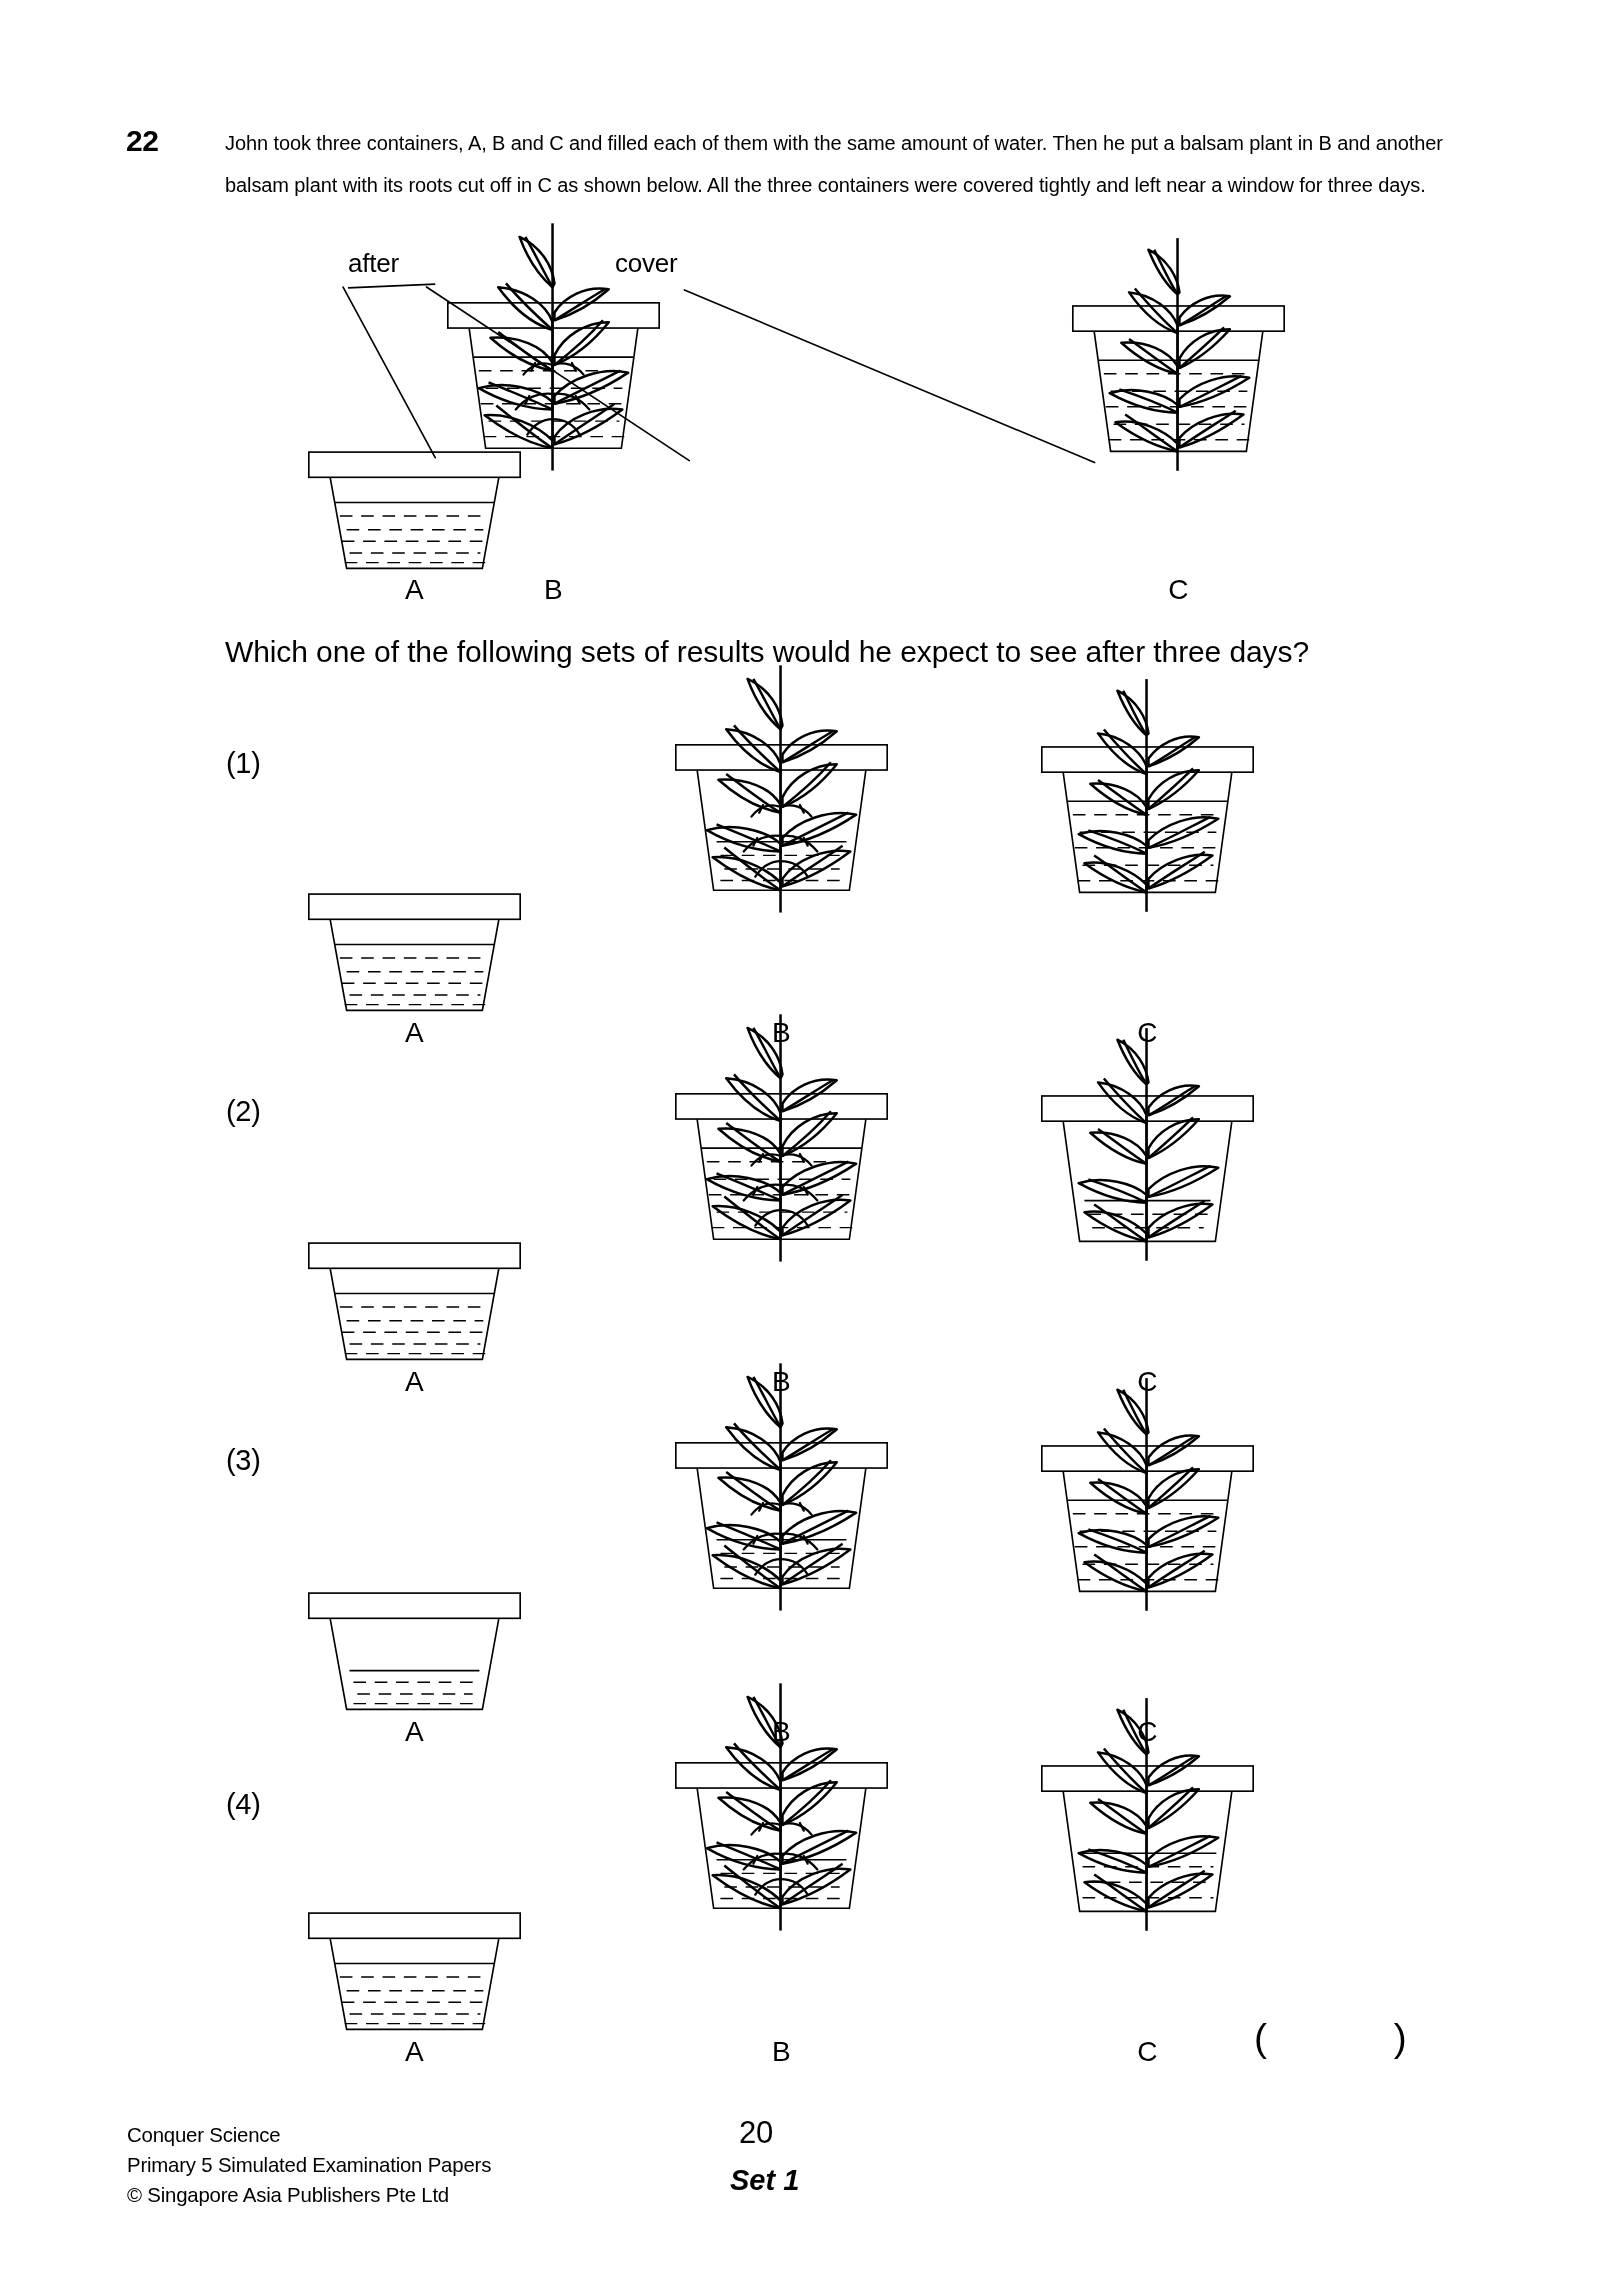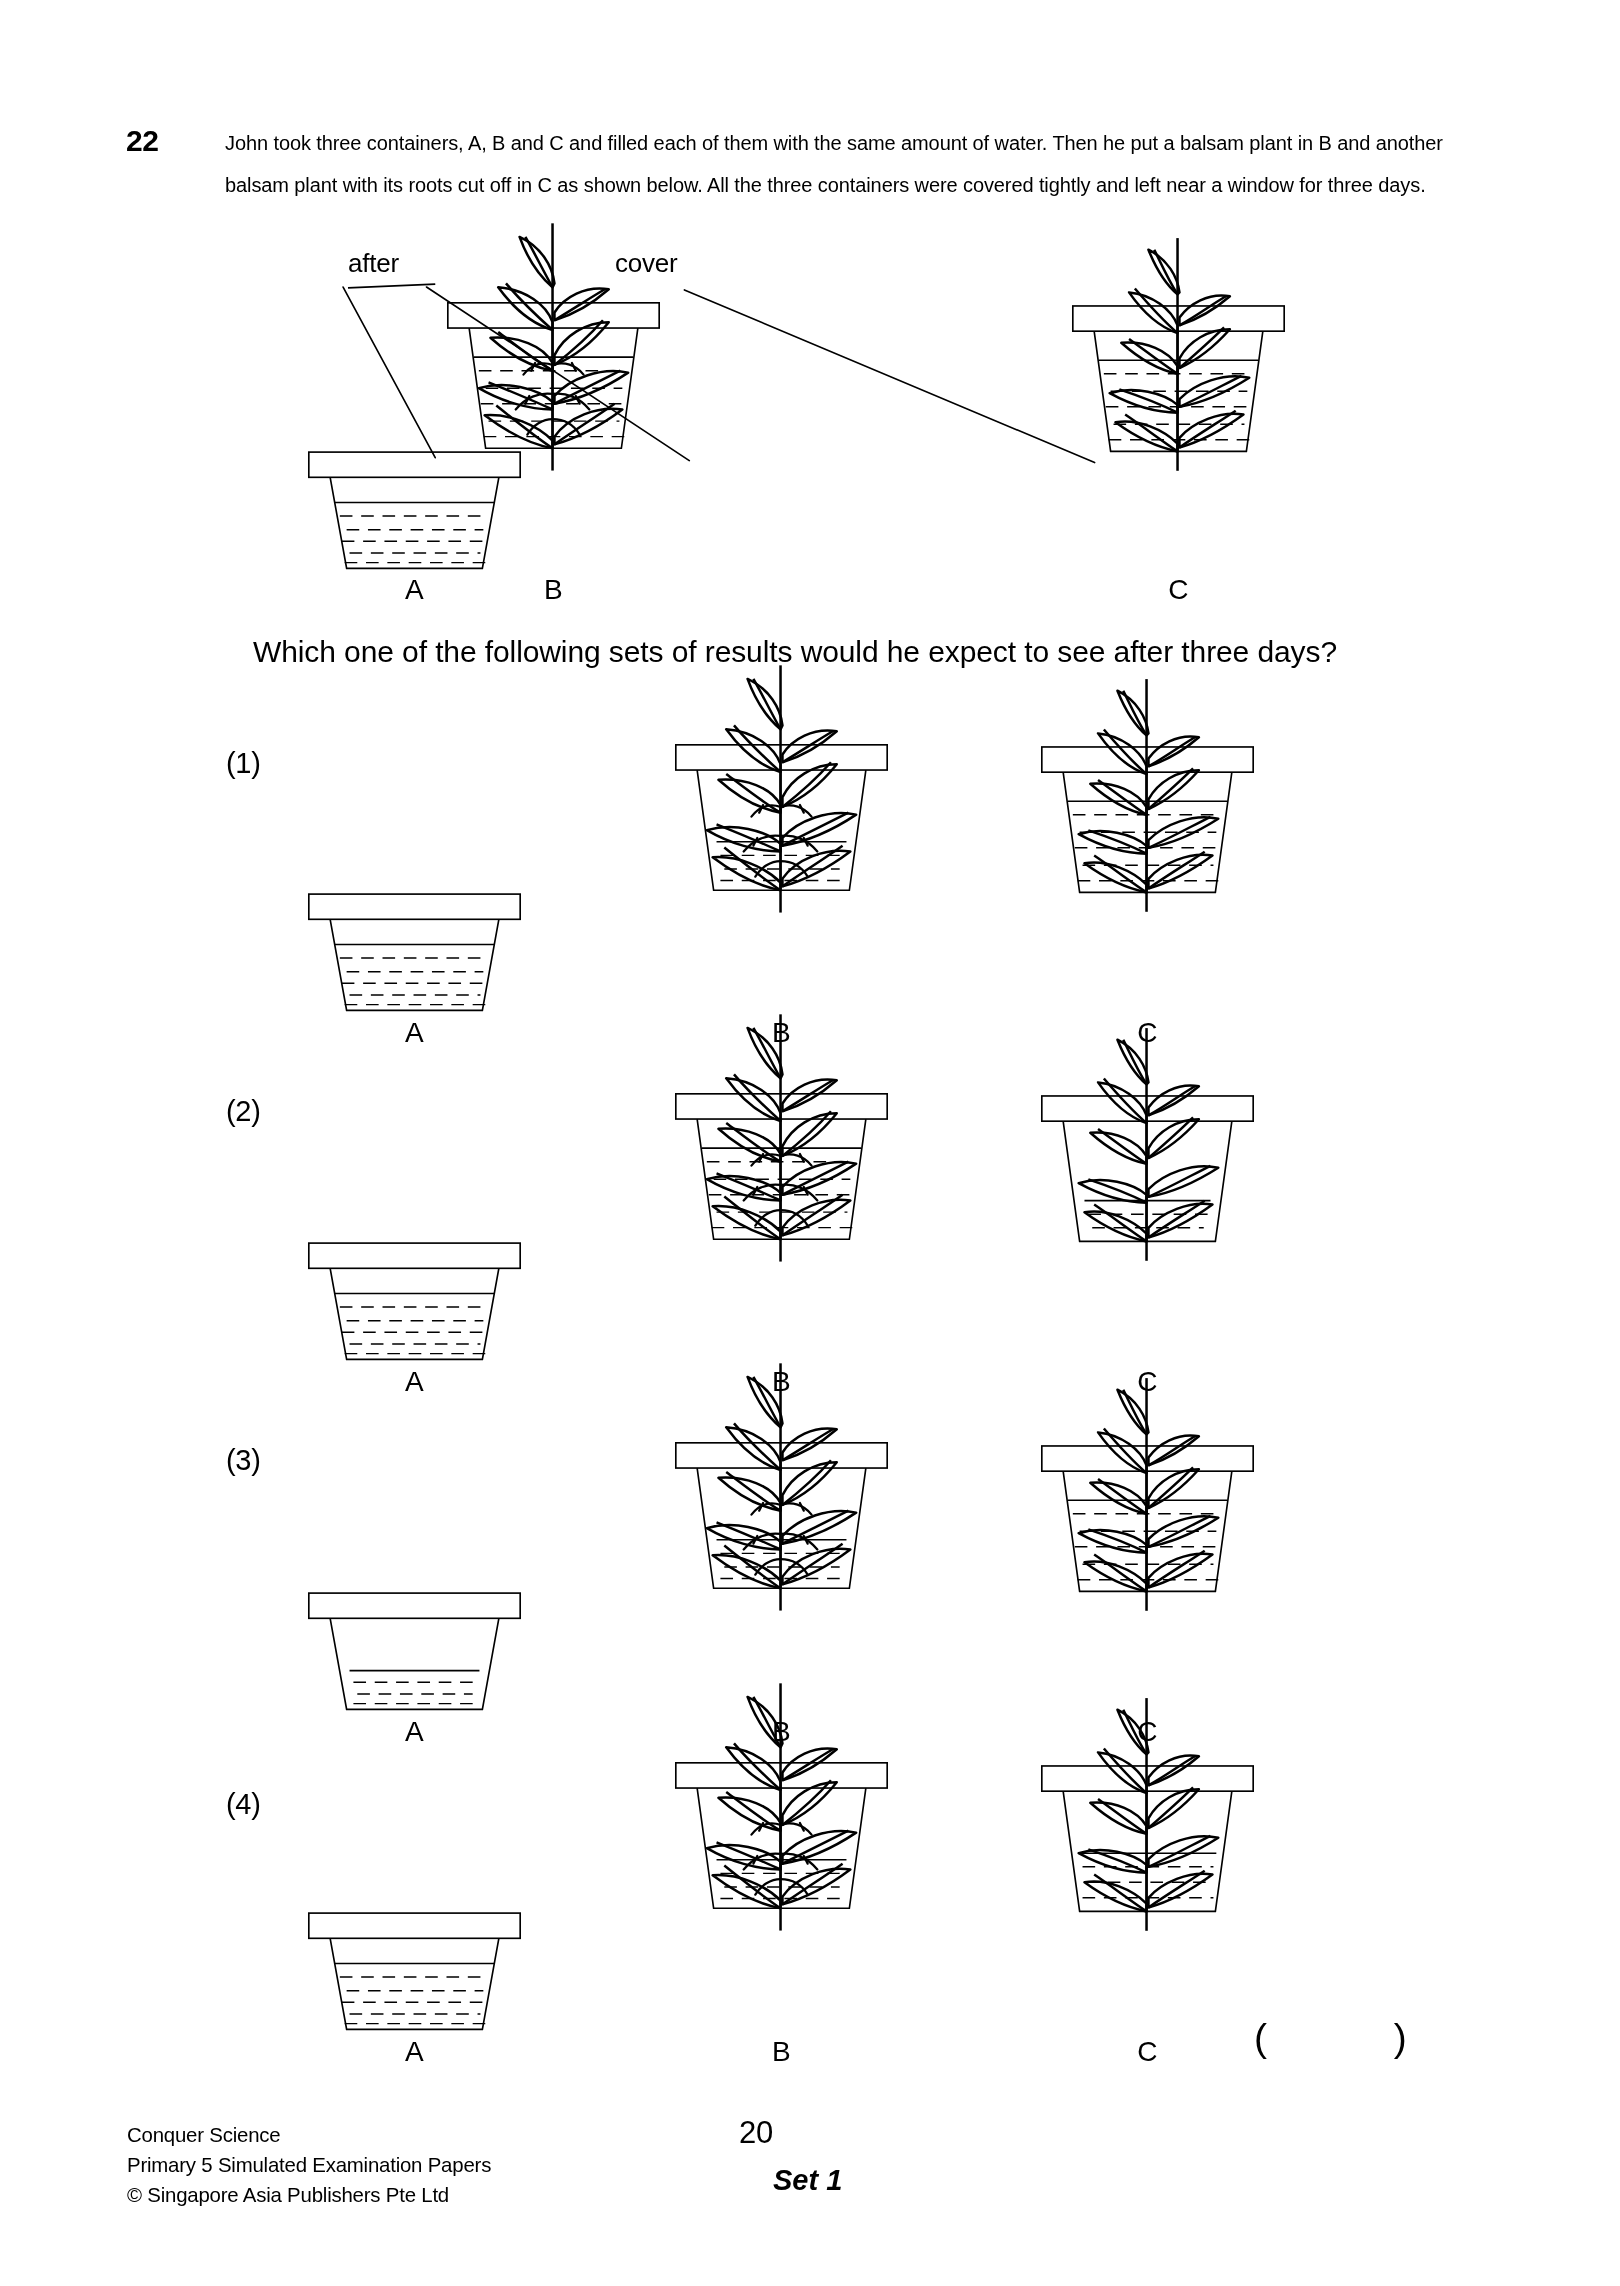--- a/index.html
+++ b/index.html
@@ -40,21 +40,20 @@
     letter-spacing: -0.1px;
   }
   .qtext2 {
     position: absolute;
     left: 225px;
     top: 631px;
     width: 1232px;
     font-size: 30px;
     line-height: 42px;
     letter-spacing: -0.1px;
-    margin-left: 28px;
   }
 
   
   .optlabel {
     position: absolute;
     font-size: 29px;
     letter-spacing: -0.3px;
   }
 
   
@@ -105,21 +104,20 @@
     letter-spacing: -0.2px;
   }
   .footer-set {
     position: absolute;
     left: 730px;
     top: 2164px;
     font-size: 29px;
     font-style: italic;
     font-weight: bold;
     letter-spacing: 0;
-    margin-left: 43px;
   }
 </style>
 </head>
 <body>
 
 <div class="page">
 
   <div class="qnum">22</div>
   <div class="qtext">John took three containers, A, B and C and filled each of them with the same amount of water. Then he put a balsam plant in B and another balsam plant with its roots cut off in C as shown below. All the three containers were covered tightly and left near a window for three days.</div>
 

